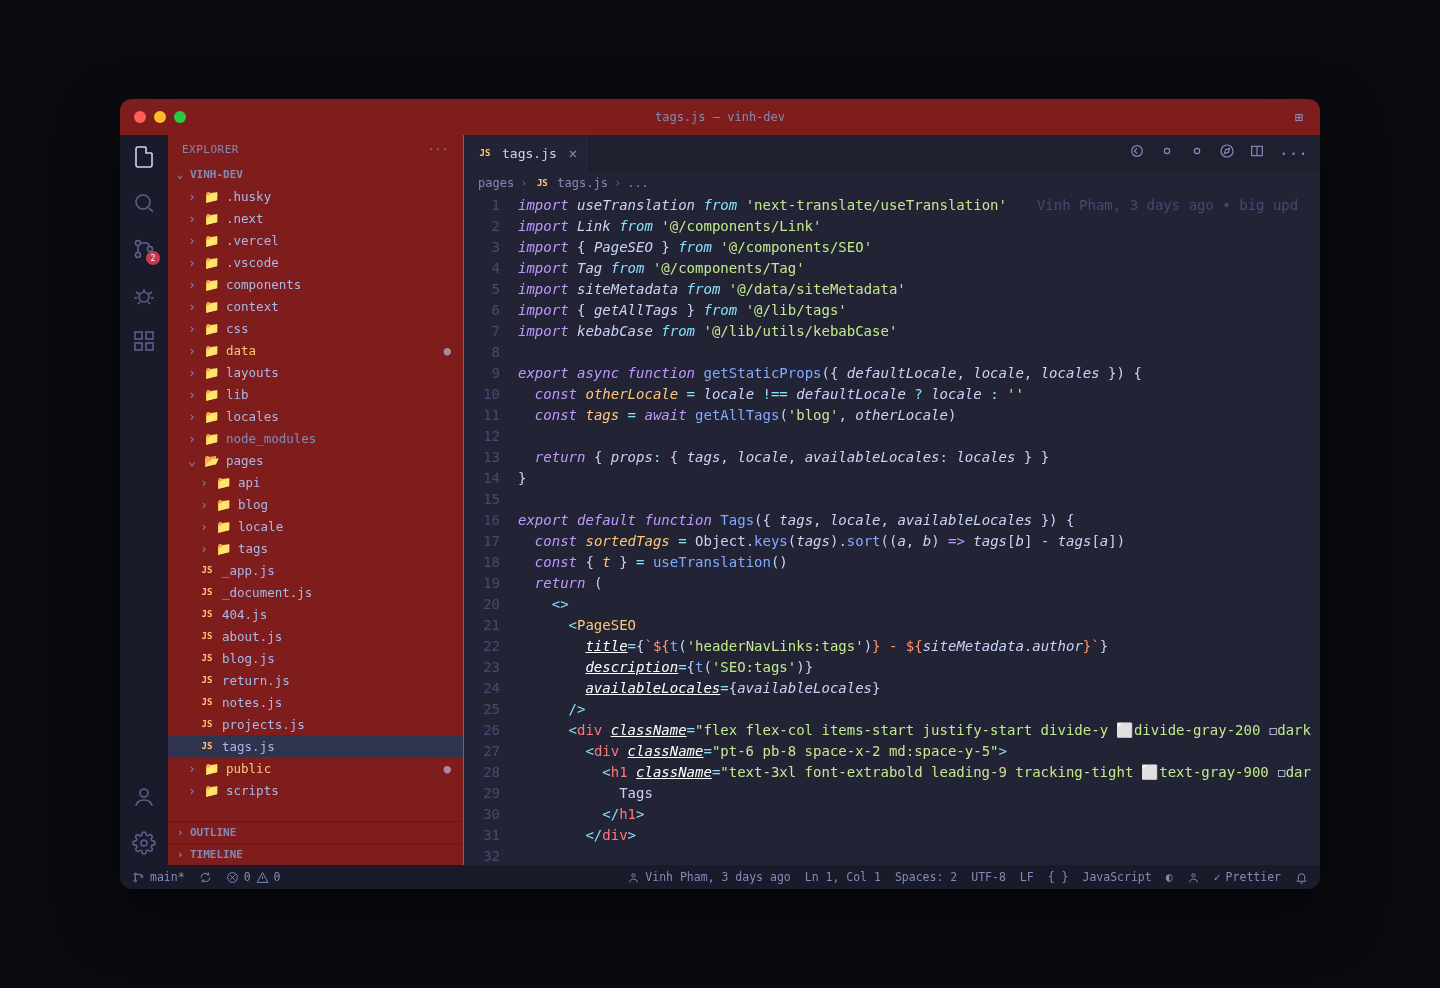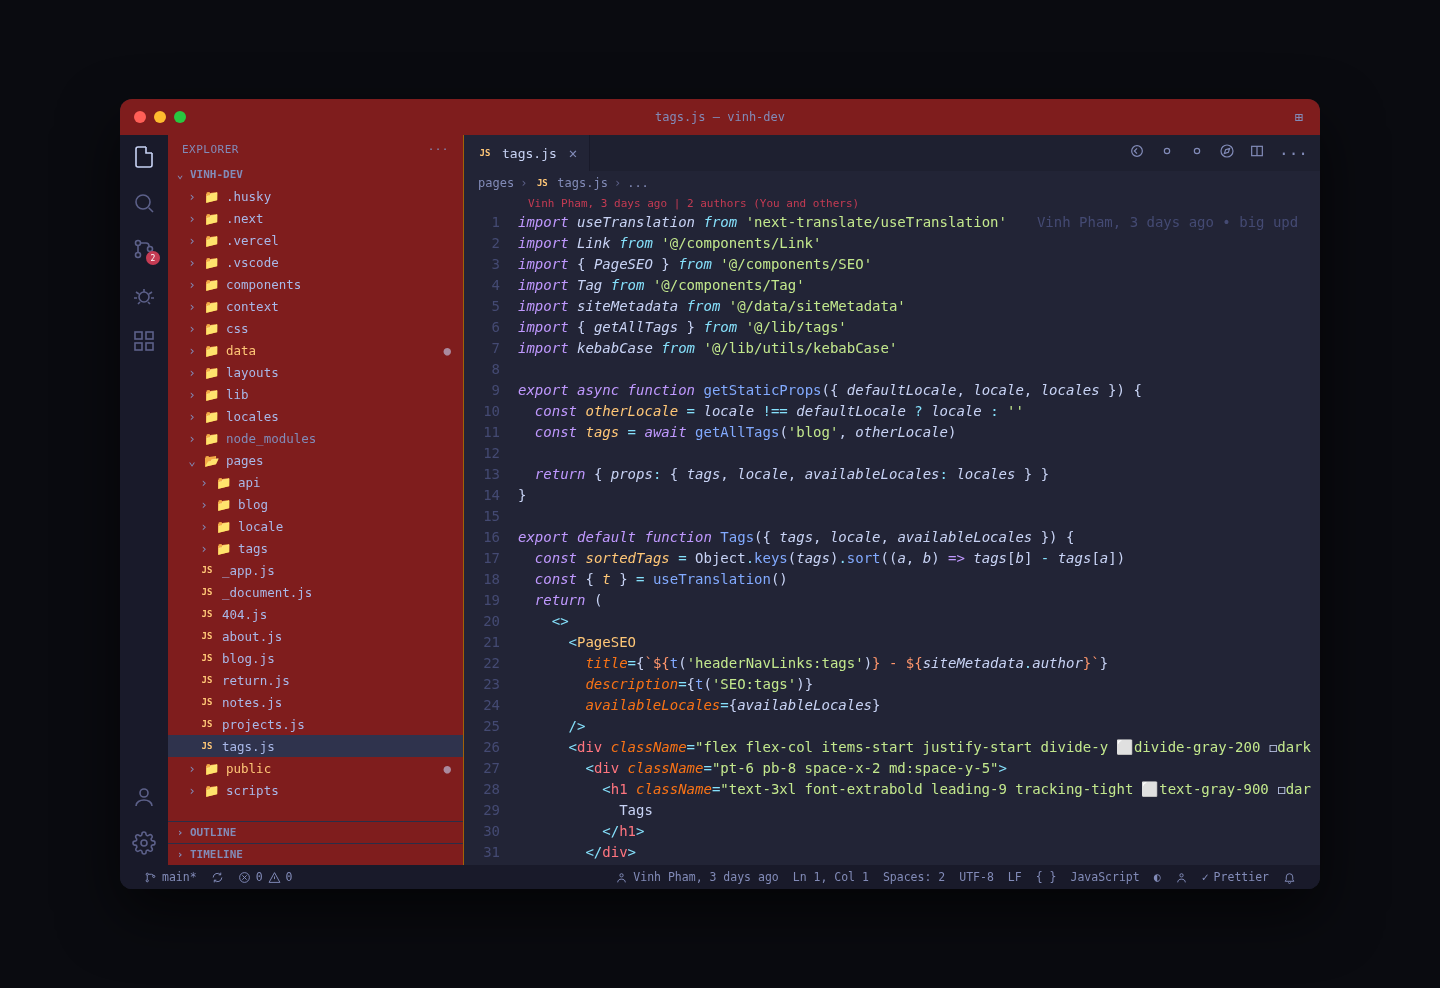--- a/index.html
+++ b/index.html
@@ -248,36 +248,36 @@
     .kw2 { color: #86e1fc; font-style: italic; }
     .fn { color: #82aaff; }
     .id { color: #c8d3f5; font-style: italic; }
     .id2 { color: #ffc777; font-style: italic; }
     .str { color: #c3e88d; }
     .str2 { color: #ff966c; }
     .op { color: #86e1fc; }
     .punc { color: #c8d3f5; }
     .plain { color: #c8d3f5; }
     .tag { color: #ff757f; }
-    .attr { color: #f97316; font-style: italic; }
+    .attr { color: #ffffff; font-style: italic; text-decoration: underline; }
     .comp-tag { color: #ffc777; }
     .gitlens-inline {
       color: #444a73;
       margin-left: 30px;
       font-style: normal;
     }
     
     .statusbar {
       height: 24px;
       background: #191a2a;
       color: #828bb8;
       display: flex;
       align-items: center;
       font-size: 11.5px;
-      padding: 0 24px;
+      padding: 0 12px;
       gap: 14px;
     }
     .statusbar .group { display: flex; align-items: center; gap: 5px; }
     .statusbar .spacer { flex: 1; }
     .statusbar svg { width: 13px; height: 13px; }
   </style>
 </head>
 <body>
 
 <div class="window">
@@ -535,21 +535,20 @@
       <div class="breadcrumbs">
         <span>pages</span>
         <span class="sep">›</span>
         <span class="file-ico">JS</span>
         <span>tags.js</span>
         <span class="sep">›</span>
         <span>...</span>
       </div>
 
       <div class="code-scroll">
-        <div class="gitlens-authors">Vinh Pham, 3 days ago | 2 authors (You and others)</div>
         <div class="code" id="code">
             <div class="line"><span class="gutter">1</span><span class="line-content"><span class="kw">import</span><span class="plain"> </span><span class="id">useTranslation</span><span class="plain"> </span><span class="kw2">from</span><span class="plain"> </span><span class="str">'next-translate/useTranslation'</span><span class="gitlens-inline">Vinh Pham, 3 days ago • big upd</span></span></div>
             <div class="line"><span class="gutter">2</span><span class="line-content"><span class="kw">import</span><span class="plain"> </span><span class="id">Link</span><span class="plain"> </span><span class="kw2">from</span><span class="plain"> </span><span class="str">'@/components/Link'</span></span></div>
             <div class="line"><span class="gutter">3</span><span class="line-content"><span class="kw">import</span><span class="plain"> </span><span class="punc">{ </span><span class="id">PageSEO</span><span class="punc"> }</span><span class="plain"> </span><span class="kw2">from</span><span class="plain"> </span><span class="str">'@/components/SEO'</span></span></div>
             <div class="line"><span class="gutter">4</span><span class="line-content"><span class="kw">import</span><span class="plain"> </span><span class="id">Tag</span><span class="plain"> </span><span class="kw2">from</span><span class="plain"> </span><span class="str">'@/components/Tag'</span></span></div>
             <div class="line"><span class="gutter">5</span><span class="line-content"><span class="kw">import</span><span class="plain"> </span><span class="id">siteMetadata</span><span class="plain"> </span><span class="kw2">from</span><span class="plain"> </span><span class="str">'@/data/siteMetadata'</span></span></div>
             <div class="line"><span class="gutter">6</span><span class="line-content"><span class="kw">import</span><span class="plain"> </span><span class="punc">{ </span><span class="id">getAllTags</span><span class="punc"> }</span><span class="plain"> </span><span class="kw2">from</span><span class="plain"> </span><span class="str">'@/lib/tags'</span></span></div>
             <div class="line"><span class="gutter">7</span><span class="line-content"><span class="kw">import</span><span class="plain"> </span><span class="id">kebabCase</span><span class="plain"> </span><span class="kw2">from</span><span class="plain"> </span><span class="str">'@/lib/utils/kebabCase'</span></span></div>
             <div class="line"><span class="gutter">8</span><span class="line-content"></span></div>
             <div class="line"><span class="gutter">9</span><span class="line-content"><span class="kw">export</span><span class="plain"> </span><span class="kw">async</span><span class="plain"> </span><span class="kw">function</span><span class="plain"> </span><span class="fn">getStaticProps</span><span class="punc">(</span><span class="punc">{ </span><span class="id">defaultLocale</span><span class="punc">, </span><span class="id">locale</span><span class="punc">, </span><span class="id">locales</span><span class="punc"> }</span><span class="punc">)</span><span class="plain"> </span><span class="punc">{</span></span></div>

